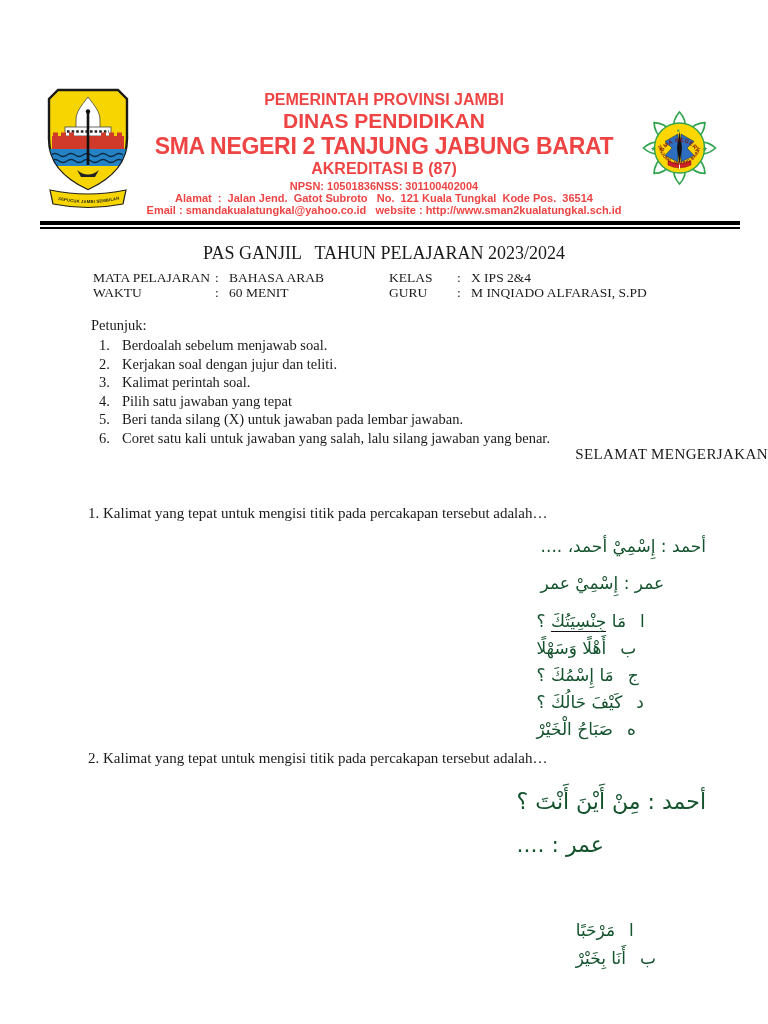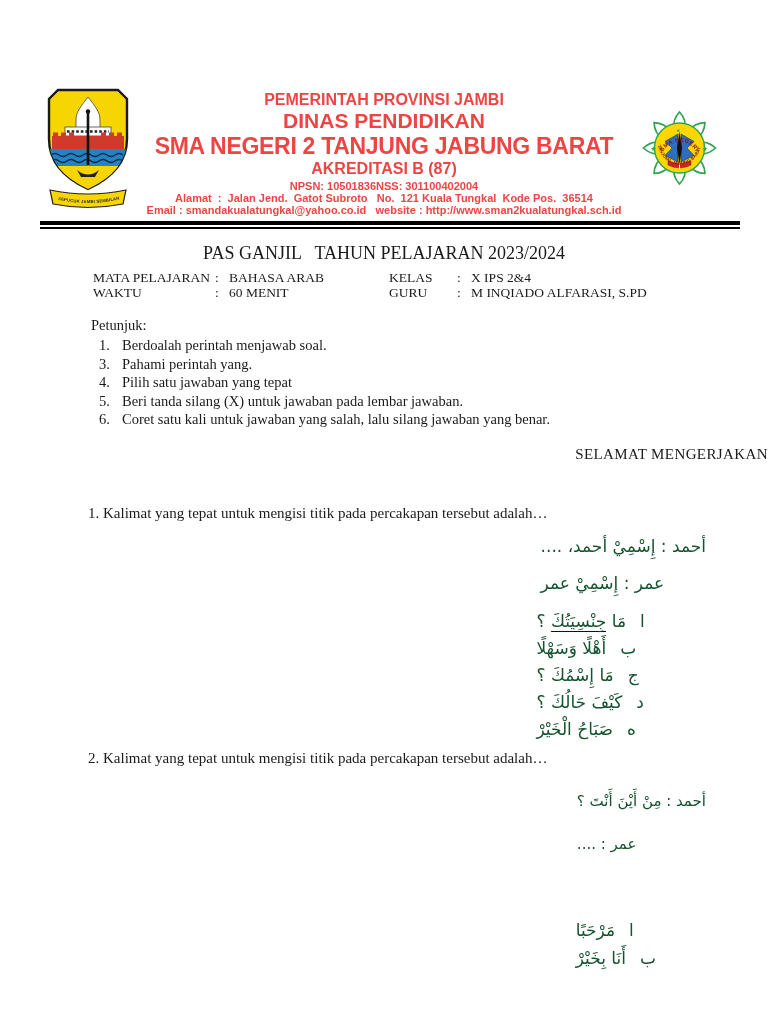--- a/index.html
+++ b/index.html
@@ -32,21 +32,21 @@
   .plist{position:absolute;left:99px;top:336px;font-size:14.5px;line-height:18.5px;}
   .plist .num{display:inline-block;width:23px;}
   .greeting{position:absolute;top:446px;left:0;right:0;text-align:right;
             font-size:15px;letter-spacing:0.4px;margin-left:32px;}
 
   
   .qtext{position:absolute;left:88px;font-size:15px;}
   .q1-text{top:505px;} .q2-text{top:750px;}
   .ar{direction:rtl;text-align:left;font-family:"DejaVu Sans",sans-serif;color:#14532d;}
   .q1-dialogue{position:absolute;right:62px;top:528px;font-size:17px;line-height:37px;}
-  .q2-dialogue{position:absolute;right:62px;top:780px;font-size:15px;line-height:43px;}
+  .q2-dialogue{position:absolute;right:62px;top:780px;font-size:22px;line-height:43px;}
   .q1-options{position:absolute;right:106px;top:608px;font-size:17px;line-height:27px;}
   .q2-options{position:absolute;right:106px;top:868px;font-size:17px;line-height:28px;margin-top:48px;}
   .opt-letter{display:inline-block;width:22px;margin-left:14px;}
   .und{border-bottom:1.5px solid #111;padding-bottom:0;}
 </style>
 </head>
 <body>
 
 <div class="page">
 
@@ -149,22 +149,23 @@
     <span>WAKTU</span>
     <span>:</span>
     <span>60 MENIT</span>
     <span>GURU</span>
     <span>:</span>
     <span>M INQIADO ALFARASI, S.PD</span>
   </div>
 
   <div class="petunjuk-title">Petunjuk:</div>
   <div class="plist">
-    <div><span class="num">1.</span><span>Berdoalah perintah menjawab soal.</span></div>
-    <div><span class="num">3.</span><span>Pahami perintah yang.</span></div>
+    <div><span class="num">1.</span><span>Berdoalah sebelum menjawab soal.</span></div>
+    <div><span class="num">2.</span><span>Kerjakan soal dengan jujur dan teliti.</span></div>
+    <div><span class="num">3.</span><span>Kalimat perintah soal.</span></div>
     <div><span class="num">4.</span><span>Pilih satu jawaban yang tepat</span></div>
     <div><span class="num">5.</span><span>Beri tanda silang (X) untuk jawaban pada lembar jawaban.</span></div>
     <div><span class="num">6.</span><span>Coret satu kali untuk jawaban yang salah, lalu silang jawaban yang benar.</span></div>
   </div>
 
   <div class="greeting">SELAMAT MENGERJAKAN</div>
 
   <div class="qtext q1-text">1. Kalimat yang tepat untuk mengisi titik pada percakapan tersebut adalah…</div>
   <div class="ar q1-dialogue">
     <div>أحمد : إِسْمِيْ أحمد، ....</div>

